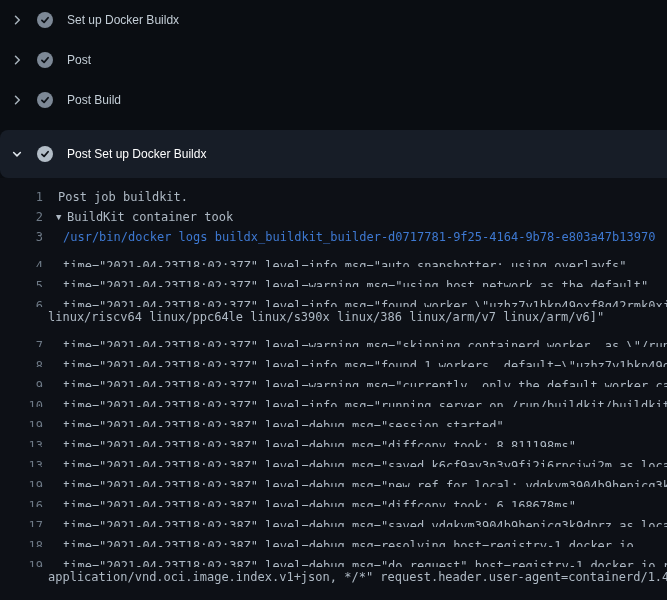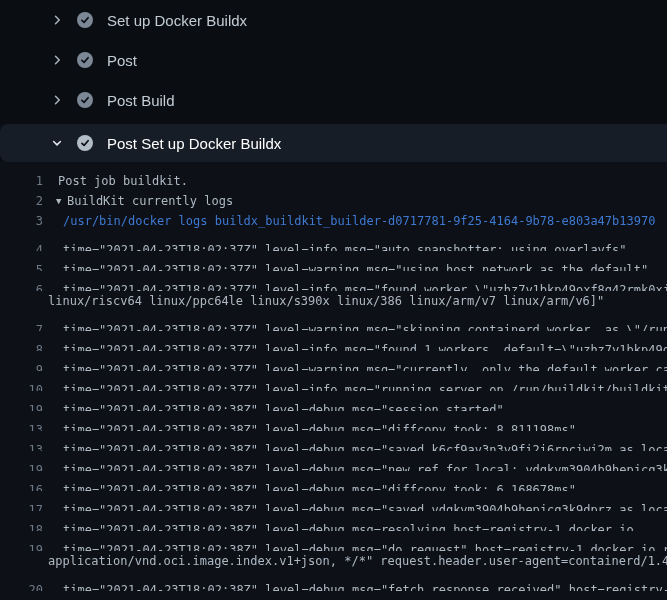--- a/index.html
+++ b/index.html
@@ -19,27 +19,27 @@
   body{
     width:667px;height:600px;overflow:hidden;
     background:var(--bg-top);
     font-family:"Liberation Sans",sans-serif;
     -webkit-font-smoothing:antialiased;
   }
   
   .steps{width:667px;}
   .step{
     height:40px;display:flex;align-items:center;
-    color:var(--fg-step);font-size:15px;cursor:pointer;padding-left:40px;
+    color:var(--fg-step);font-size:12px;cursor:pointer;
   }
   .step .chev{width:14px;height:14px;margin-left:10px;display:flex;align-items:center;justify-content:center;color:var(--chev);flex:none;}
   .step .check{margin-left:13px;display:flex;align-items:center;color:var(--icon-gray);flex:none;}
   .step .label{margin-left:14px;white-space:nowrap;}
   .step.expanded{
-    height:38px;margin-top:4px;
+    height:48px;margin-top:10px;
     background:var(--bg-expanded);
     border-radius:8px 0 0 8px;
     color:var(--fg-step-expanded);
   }
   .step.expanded .check{color:var(--icon-gray-bright);}
   .step.expanded .chev{color:#e2e8ee;}
   
   .log{
     width:667px;height:440px;
     background:var(--bg-log);
@@ -124,21 +124,21 @@
   </div>
 </div>
 <div class="log" id="log">
   <div class="row plain">
     <span class="num">1</span>
     <span class="txt">Post job buildkit.</span>
   </div>
 
   <div class="row group">
     <span class="num">2</span>
-    <span class="marker">▼</span><span class="txt">BuildKit currently logs</span>
+    <span class="marker">▼</span><span class="txt">BuildKit container took</span>
   </div>
 
   <div class="row cmd">
     <span class="num">3</span>
     <span class="txt">/usr/bin/docker logs buildx_buildkit_builder-d0717781-9f25-4164-9b78-e803a47b13970</span>
   </div>
 
   <div class="row log">
     <span class="num">4</span>
     <span class="txt">time="2021-04-23T18:02:37Z" level=info msg="auto snapshotter: using overlayfs"</span>

